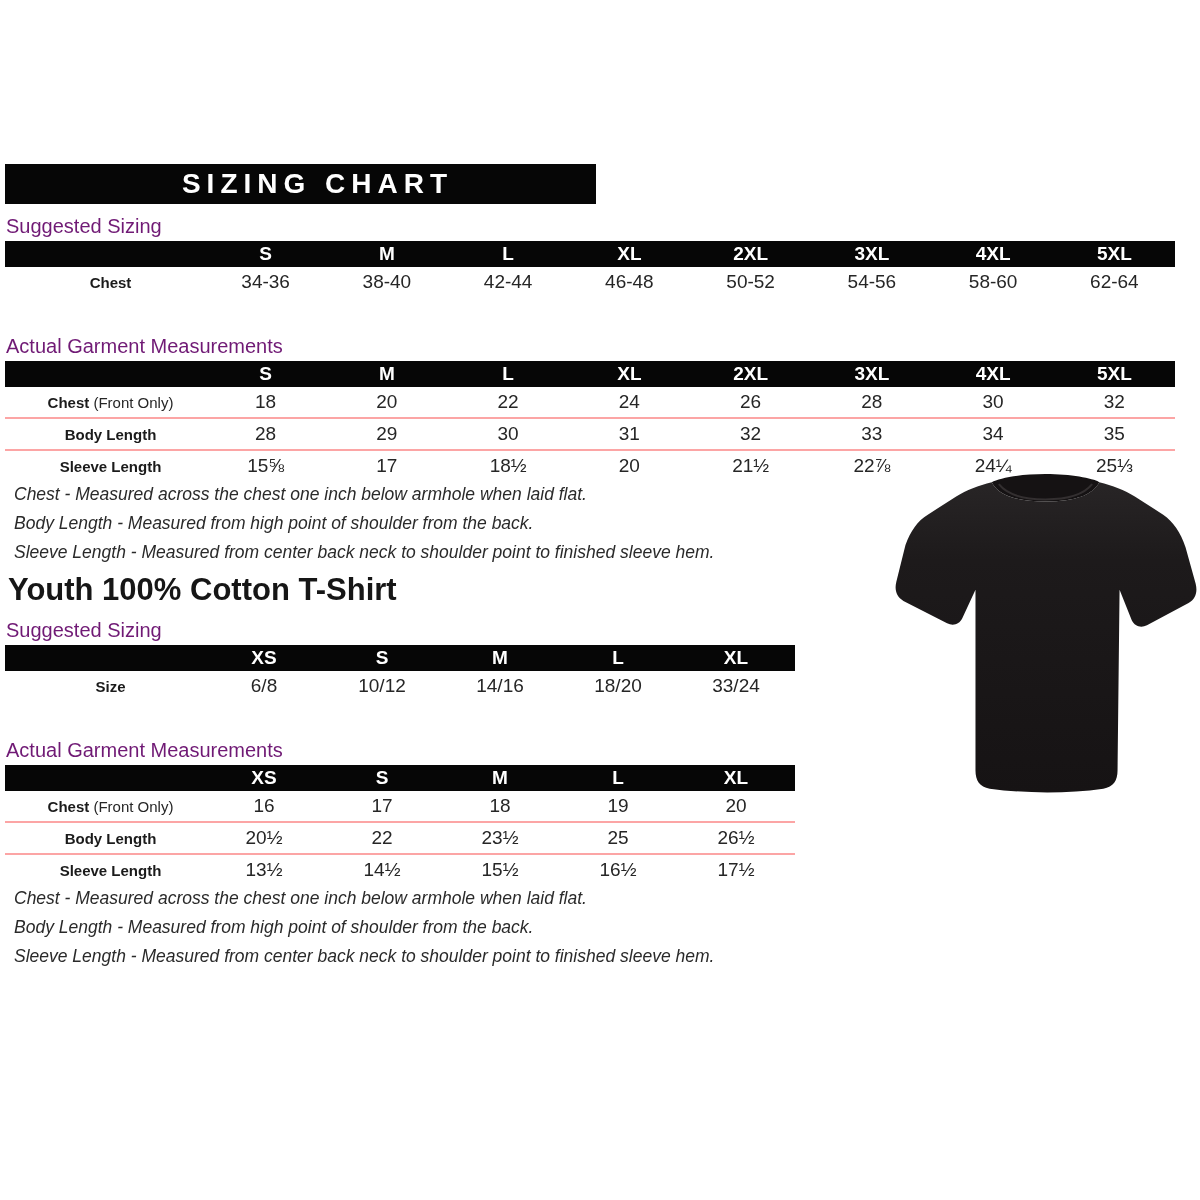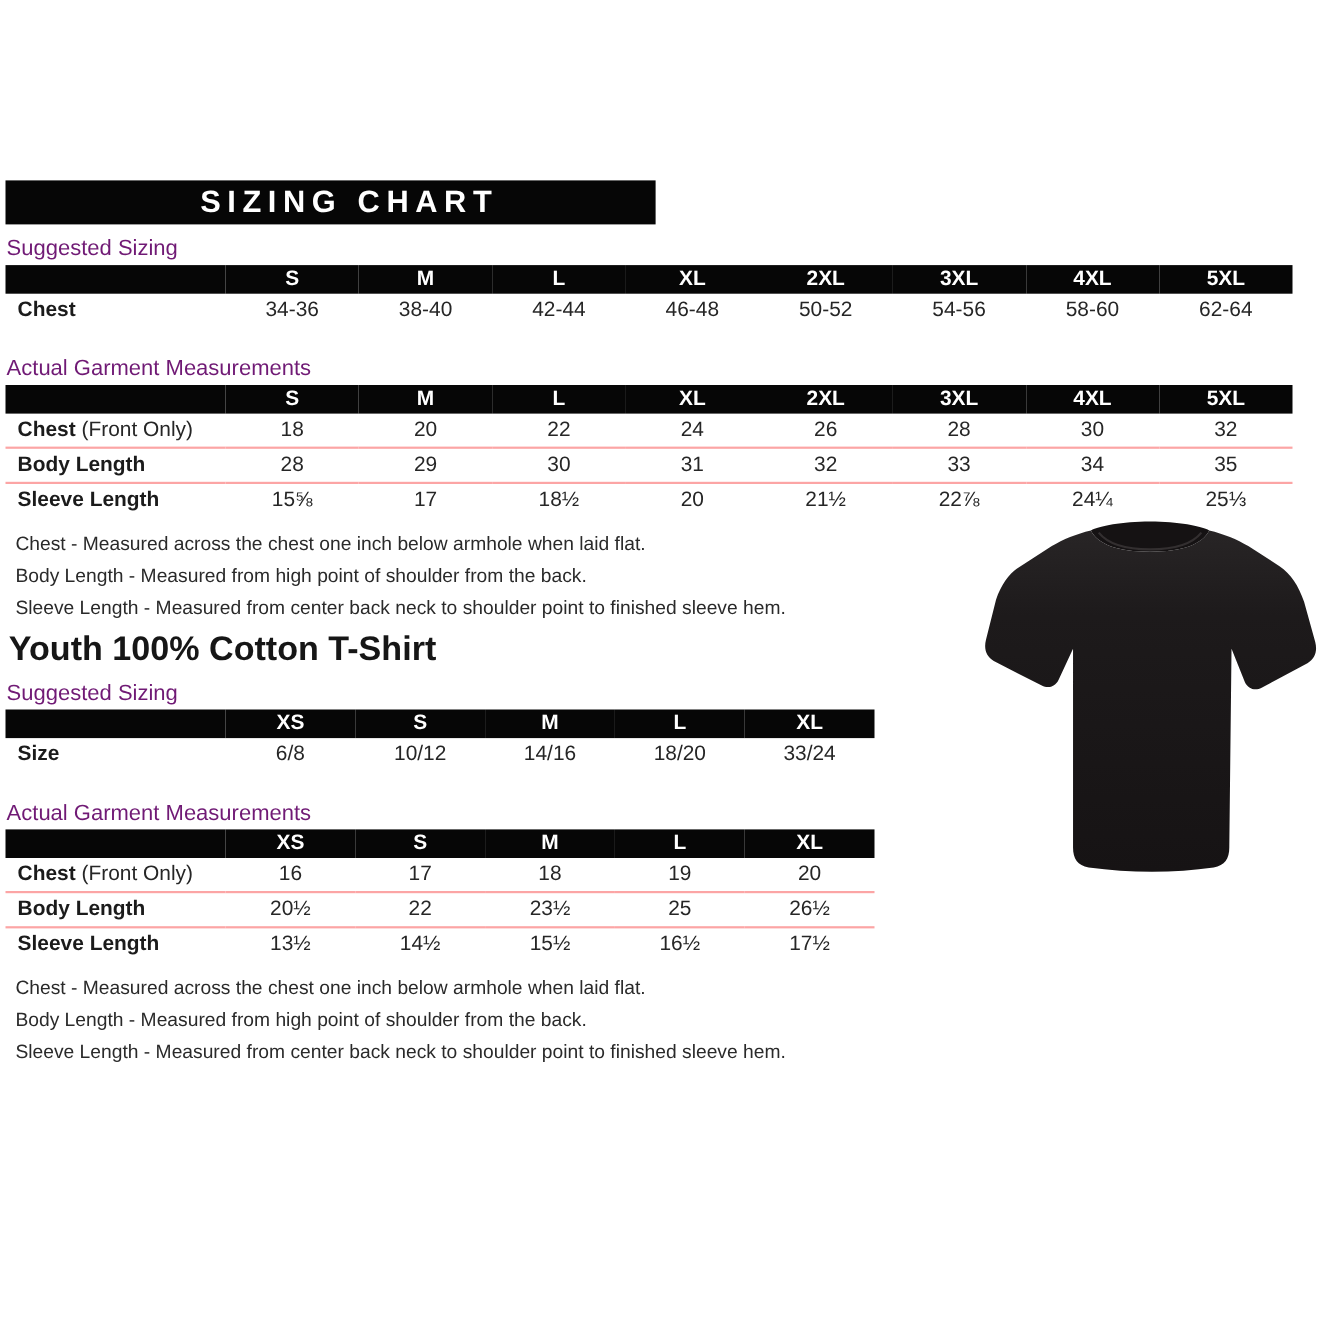--- a/index.html
+++ b/index.html
@@ -6,32 +6,32 @@
   .page{
     position:relative;width:1200px;height:1200px;background:#ffffff;overflow:hidden;
     font-family:"Liberation Sans","DejaVu Sans",sans-serif;color:#1f1f1f;
   }
   .content{position:absolute;left:5px;top:164px;width:1170px;}
   .header-row{display:flex;align-items:flex-start;}
   .adult-title{margin:2px 0 0 9px;font-size:31px;font-weight:400;width:327px;white-space:nowrap;color:#222;}
   .banner{width:557px;height:40px;background:#060606;color:#fff;font-weight:bold;
           font-size:28px;letter-spacing:6px;text-align:center;line-height:40px;padding-left:34px;}
   .section-label{margin:11px 0 3px 1px;font-size:20px;color:#701a75;}
-  .gap-top{margin-top:27px;}
+  .gap-top{margin-top:38px;}
   table.size-table{border-collapse:collapse;table-layout:fixed;}
   .adult-table{width:1170px;}
   .youth-table{width:790px;}
   .size-table thead th{background:#060606;color:#fff;font-size:19px;font-weight:bold;padding:2px 0;height:21px;}
   .size-table thead th.label-col{width:200px;}
   .size-table tbody td{font-size:19px;text-align:center;padding:4px 0;color:#262626;}
-  .size-table tbody th{font-size:19px;text-align:left;font-weight:400;padding:4px 0 4px 11px;white-space:nowrap;color:#262626;}
+  .size-table tbody th{font-size:15px;text-align:center;font-weight:400;padding:4px 0 4px 11px;white-space:nowrap;color:#262626;}
   .size-table tbody th b{font-weight:bold;color:#1b1b1b;}
   .ruled tbody tr{border-bottom:2px solid #fca5a5;}
   .ruled tbody tr:last-child{border-bottom:none;}
-  .notes{margin:15px 0 0 9px;}
+  .notes{margin:4px 0 0 9px;font-style:italic;}
   .notes p{margin:0 0 11px 0;font-size:17.5px;line-height:18px;color:#2a2a2a;}
   .youth-title{margin:7px 0 0 3px;font-size:31px;font-weight:bold;color:#161616;}
   .tshirt{position:absolute;left:893px;top:468px;width:305px;height:345px;}
 </style>
 </head>
 <body>
 
 <div class="page">
   <div class="content">
 

